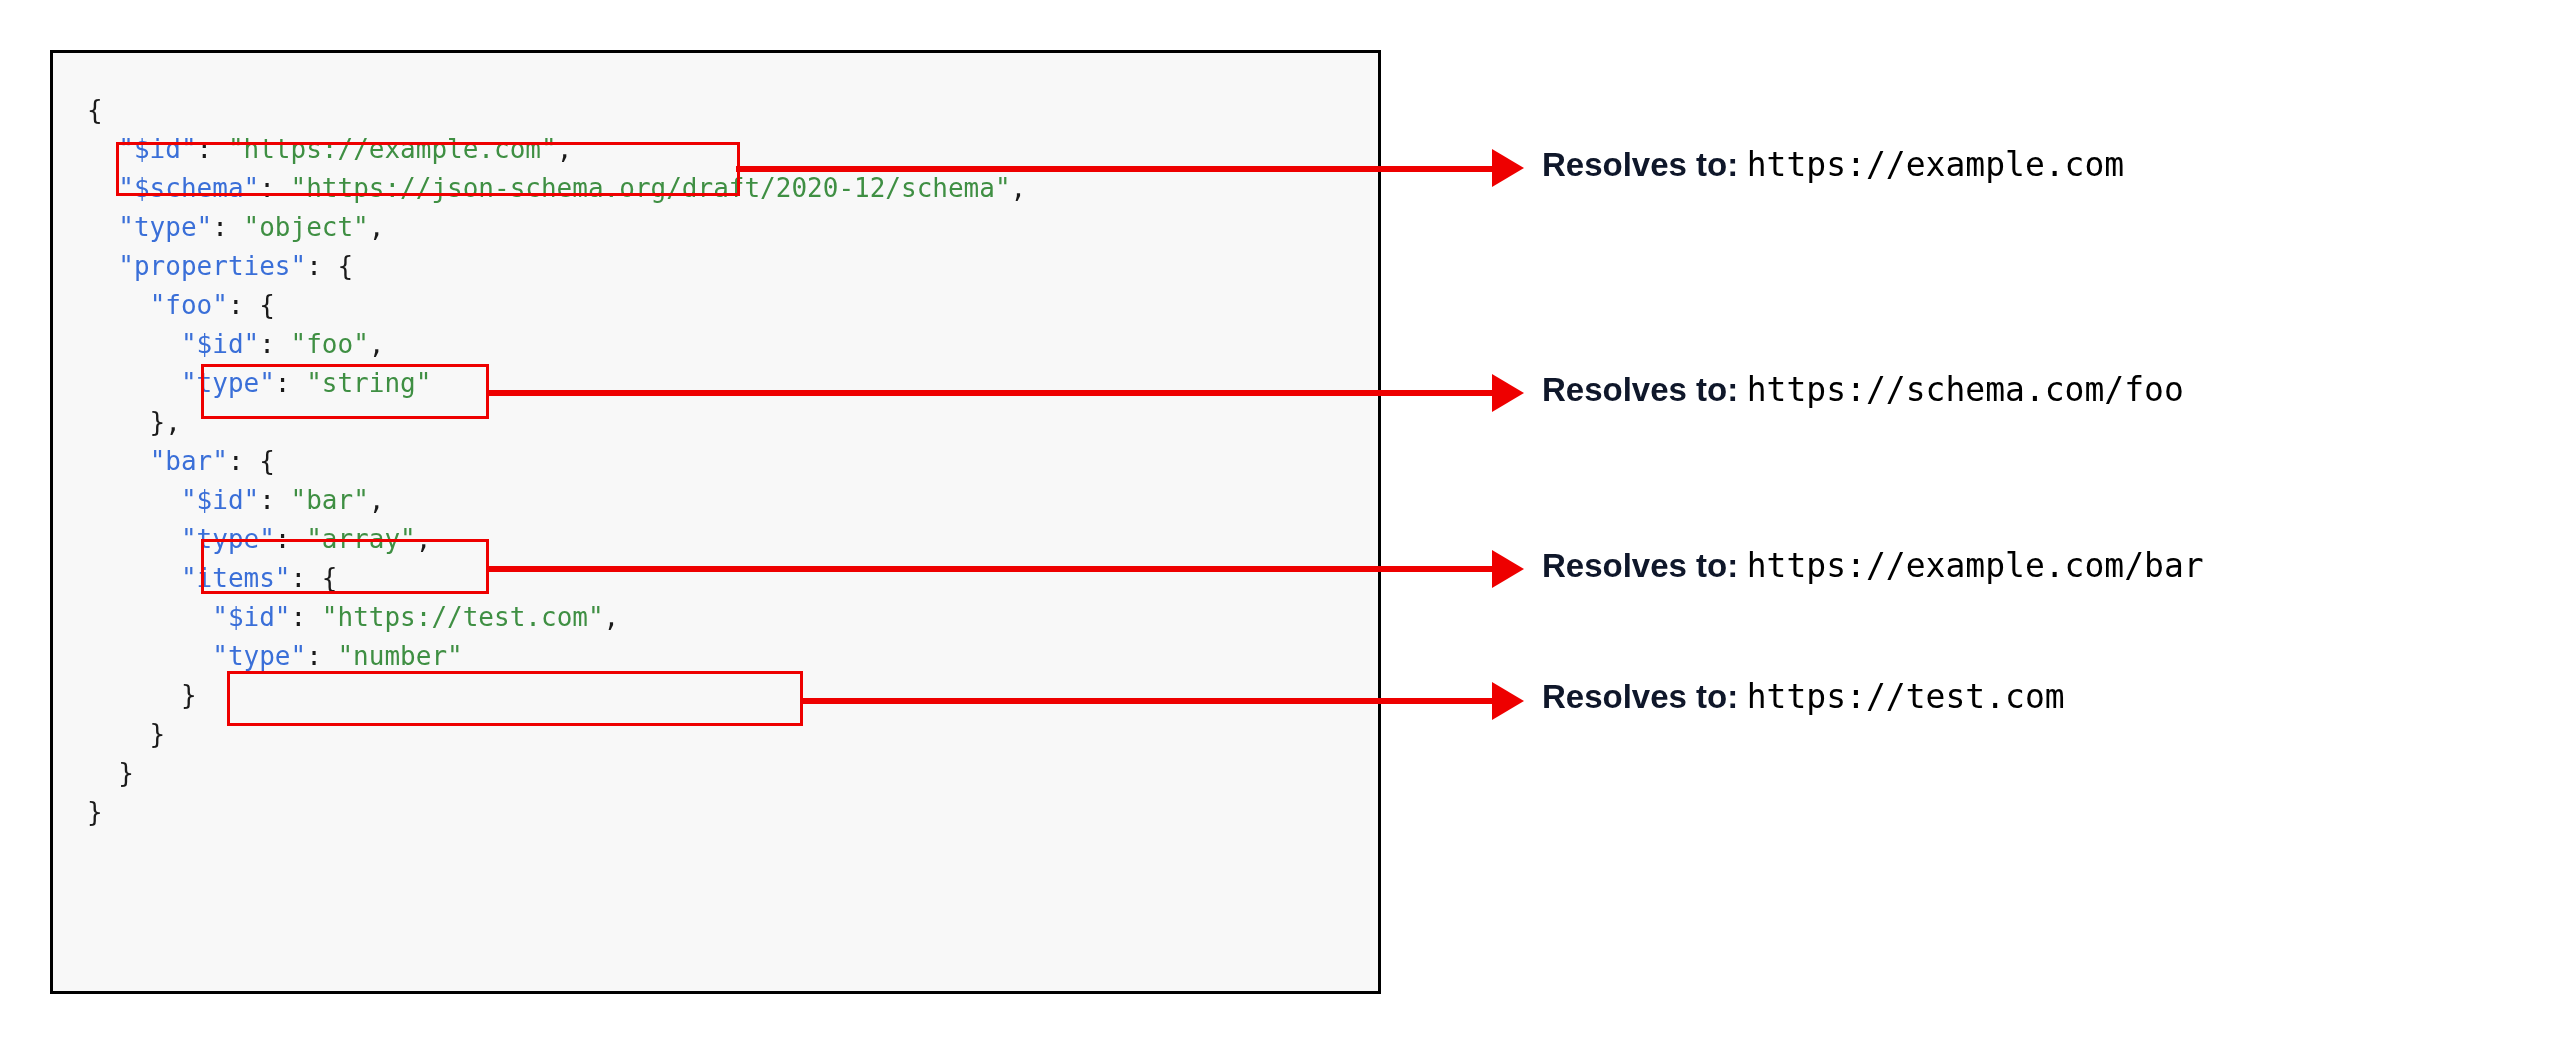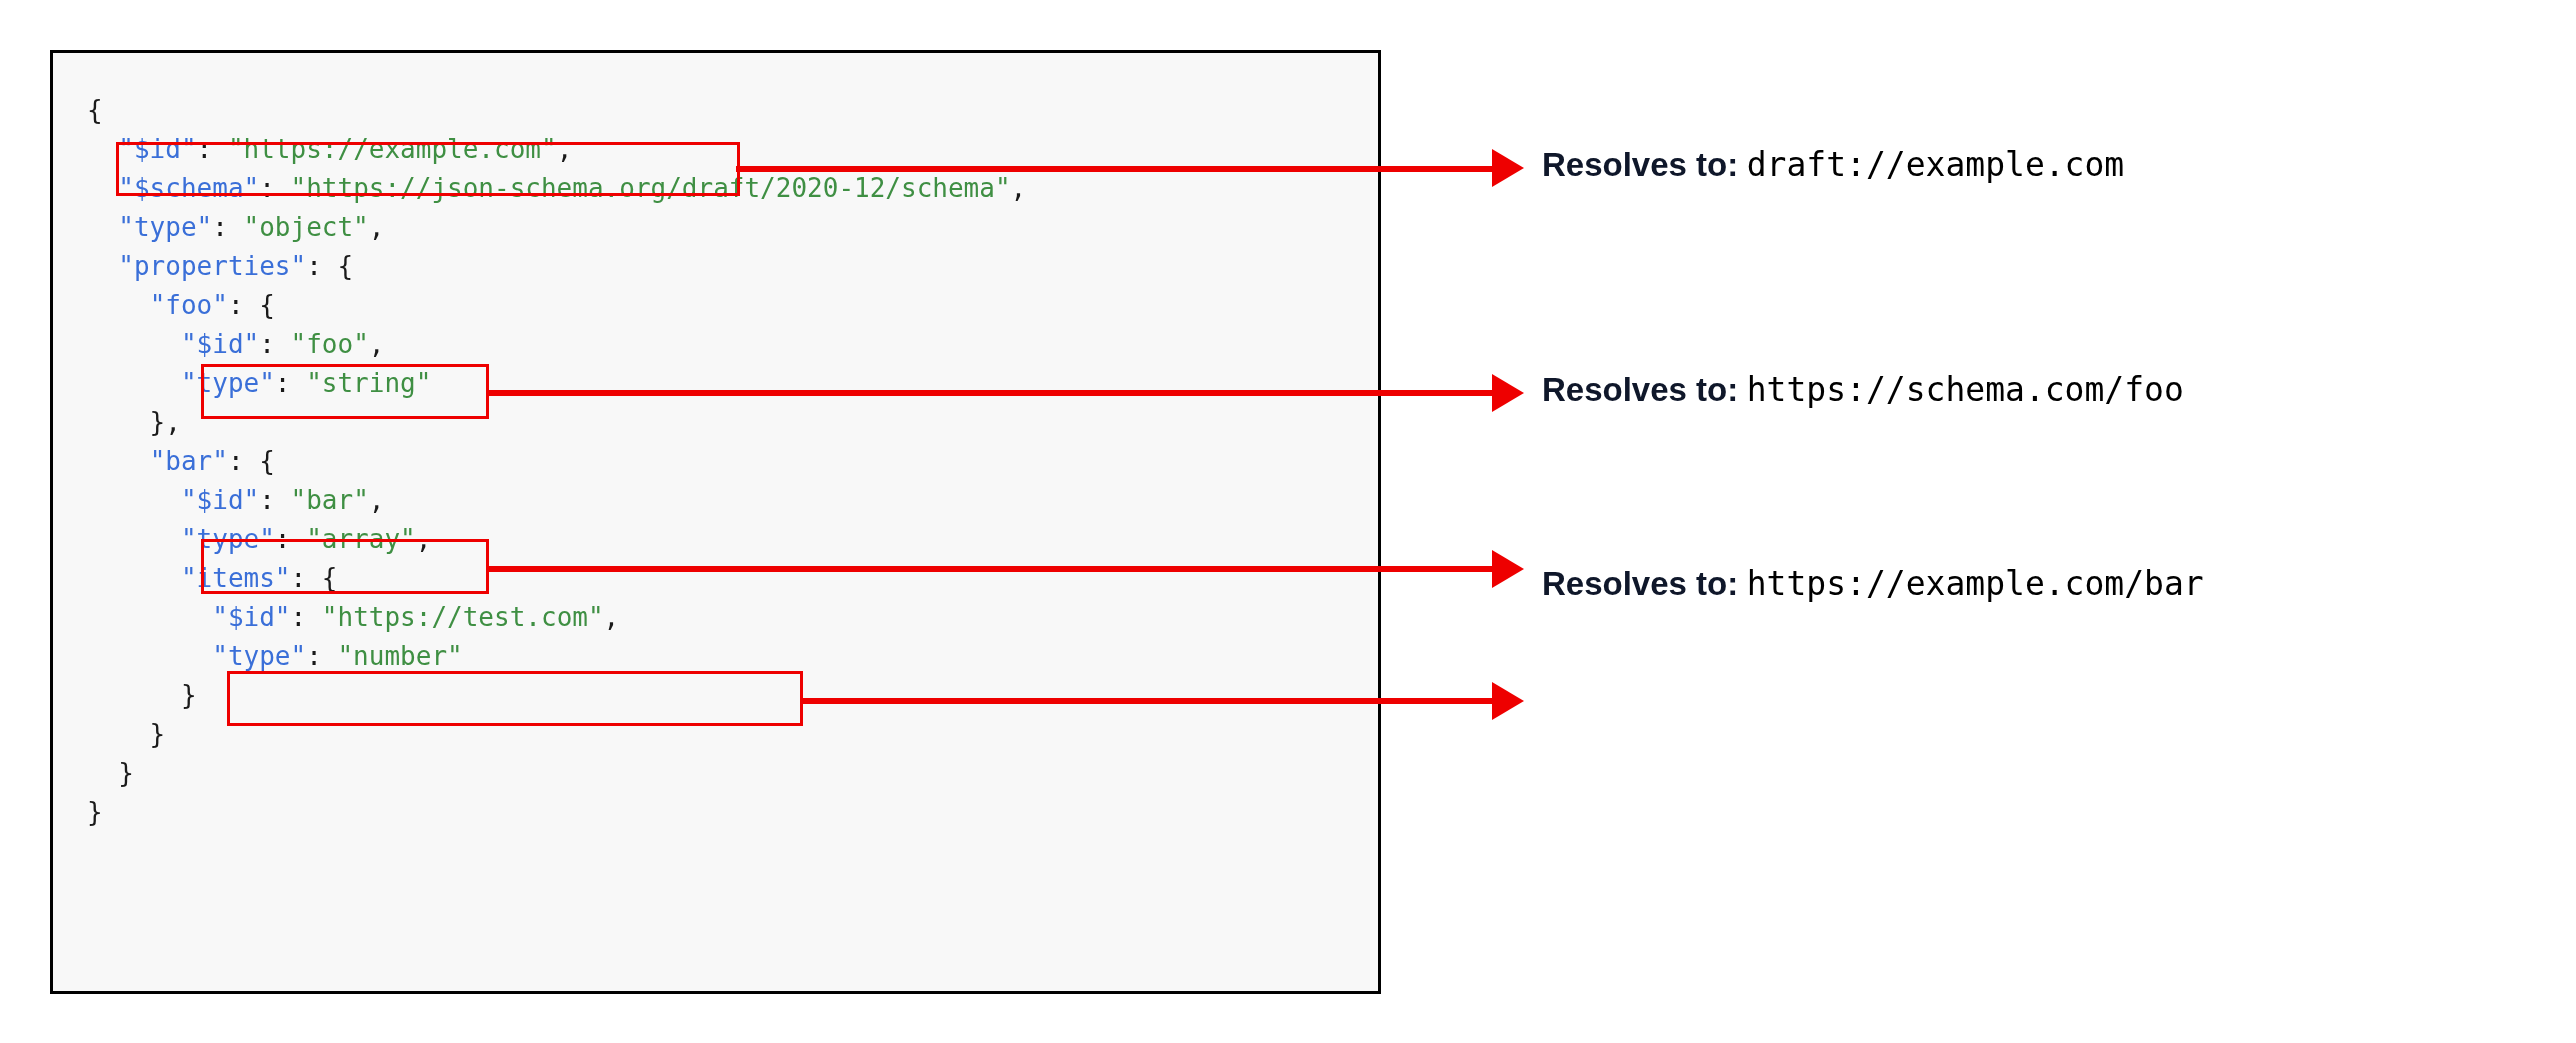--- a/index.html
+++ b/index.html
@@ -115,26 +115,29 @@
   <div class="connector" style="left:486px;  top:390px;  width:1018px;"></div>
   <div class="connector" style="left:486px;  top:566px;  width:1018px;"></div>
   <div class="connector" style="left:800px; top:698px; width:704px;"></div>
 
   <div class="arrowhead" style="left:1492px; top:149px;"></div>
   <div class="arrowhead" style="left:1492px; top:374px;"></div>
   <div class="arrowhead" style="left:1492px; top:550px;"></div>
   <div class="arrowhead" style="left:1492px; top:682px;"></div>
 
   <div class="annotation" style="left:1542px; top:148px;">
-    <span class="ann-label">Resolves to:</span><span class="ann-url">draft://example.com</span>
+    <span class="ann-label">Resolves to:</span><span class="ann-url">https://example.com</span>
   </div>
 
   <div class="annotation" style="left:1542px; top:373px;">
     <span class="ann-label">Resolves to:</span><span class="ann-url">https://schema.com/foo</span>
   </div>
 
-  <div class="annotation" style="left:1542px; top:549px;margin-top:18px;">
+  <div class="annotation" style="left:1542px; top:549px;">
     <span class="ann-label">Resolves to:</span><span class="ann-url">https://example.com/bar</span>
   </div>
 
+  <div class="annotation" style="left:1542px; top:680px;">
+    <span class="ann-label">Resolves to:</span><span class="ann-url">https://test.com</span>
+  </div>
 
 </div>
 
 
 </body></html>

